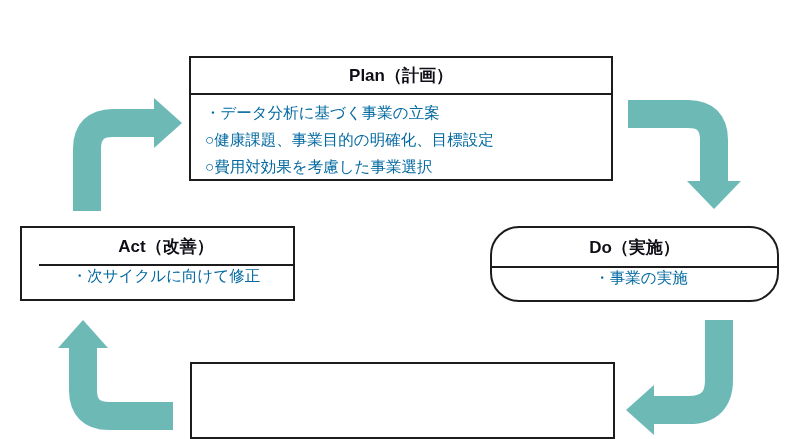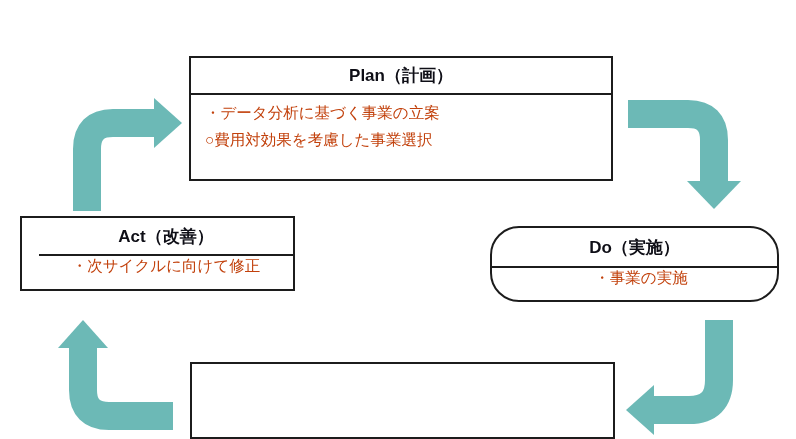--- a/index.html
+++ b/index.html
@@ -35,42 +35,42 @@
     text-align: center;
     font-weight: bold;
     color: #0e0e16;
     font-size: 17px;
     display: flex;
     align-items: center;
     justify-content: center;
   }
   .box-body {
     box-sizing: border-box;
-    color: #c2410c;
+    color: #0369a1;
     font-size: 15.5px;
   }
   .body-centered {
     display: flex;
     align-items: flex-start;
     justify-content: center;
   }
   .body-lines {
     padding: 4px 4px 0 14px;
     line-height: 27px;
   }
   
   .box-plan { left: 189px; top: 32px; width: 424px; height: 125px; }
   .box-plan .box-title { height: 37px; }
   .box-plan .box-body { height: 84px; }
   
   .box-do { left: 490px; top: 202px; width: 289px; height: 76px; border-radius: 29px; }
   .box-do .box-title { height: 40px; }
   .box-do .box-body { height: 32px; padding-left: 13px; }
   
-  .box-act { left: 20px; top: 192px; width: 275px; height: 75px; padding-left: 17px; }
+  .box-act { left: 20px; top: 202px; width: 275px; height: 75px; padding-left: 17px; }
   .box-act .box-title { height: 38px; }
   .box-act .box-body { height: 33px; }
   
   .box-check { left: 190px; top: 338px; width: 425px; height: 77px; }
   .box-check .box-title { height: 39px; }
   .box-check .box-body { height: 34px; }
 </style>
 </head>
 <body>
 
@@ -96,20 +96,21 @@
     <g>
       <path d="M 173 392 L 109 392 Q 83 392 83 366 L 83 324" fill="none" stroke-width="28" stroke="#6CB9B6"></path>
       <polygon points="58,324 108,324 83,296" fill="#6CB9B6"></polygon>
     </g>
   </svg>
 
   <div class="box box-plan">
     <div class="box-title">Plan（計画）</div>
     <div class="box-body body-lines">
       <div>・データ分析に基づく事業の立案</div>
+      <div>○健康課題、事業目的の明確化、目標設定</div>
       <div>○費用対効果を考慮した事業選択</div>
     </div>
   </div>
 
   <div class="box box-do">
     <div class="box-title">Do（実施）</div>
     <div class="box-body body-centered">
       <div>・事業の実施</div>
     </div>
   </div>

